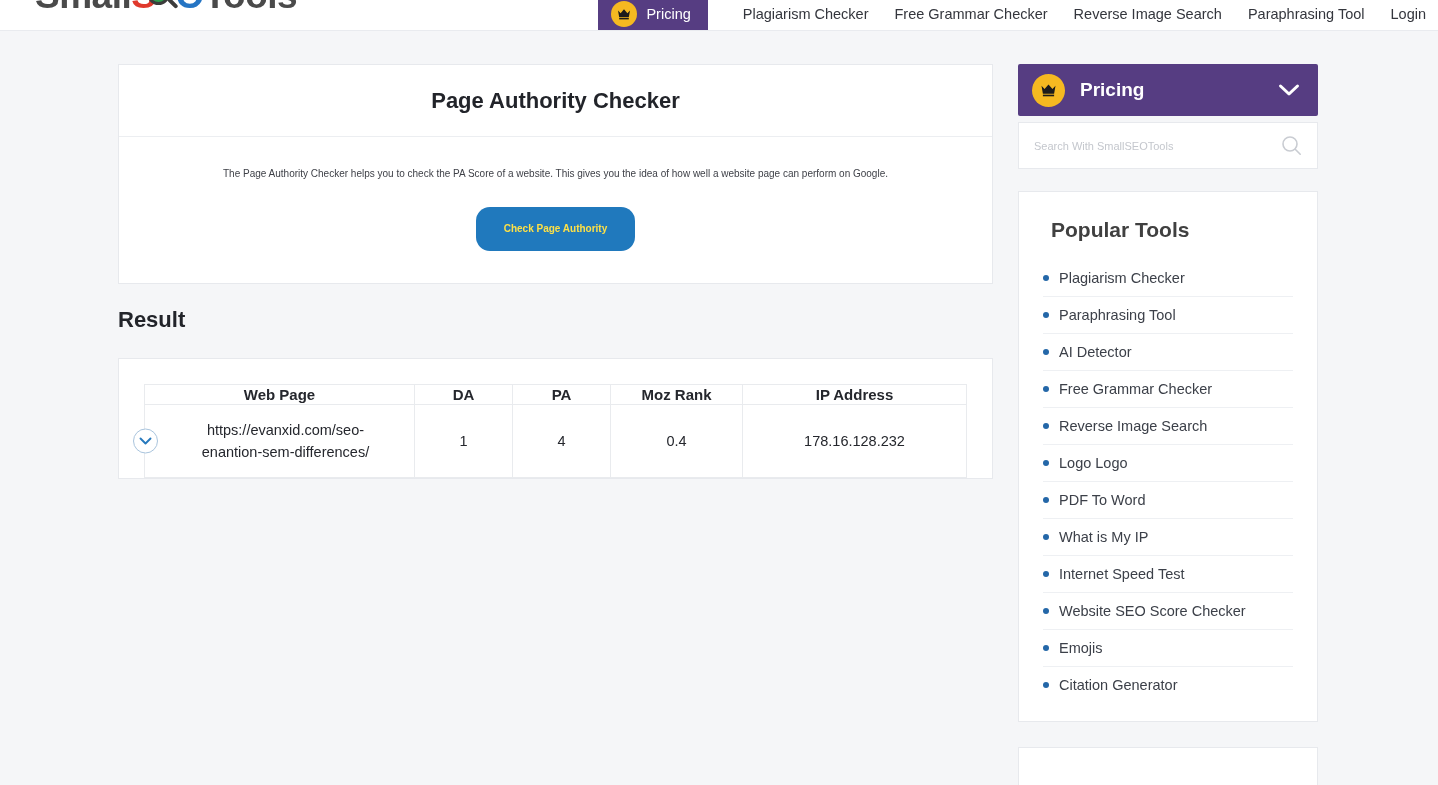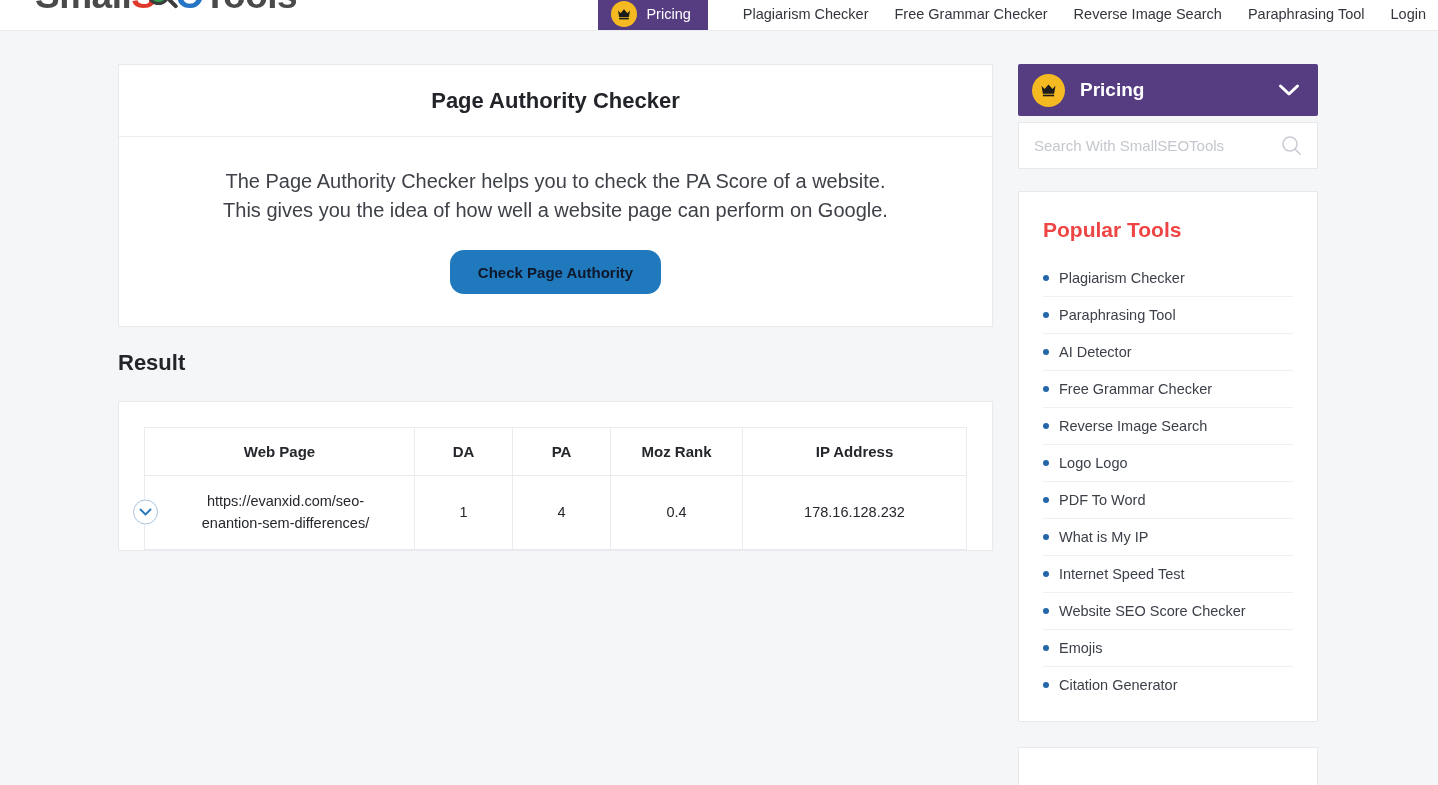--- a/index.html
+++ b/index.html
@@ -120,21 +120,21 @@
   .tool-title {
     text-align: center;
     font-size: 22px;
     font-weight: 700;
     color: #22242a;
     padding: 23px 0 22px;
     border-bottom: 1px solid #eceef1;
   }
   .tool-desc {
     text-align: center;
-    font-size: 20px;
+    font-size: 10px;
     line-height: 1.45;
     color: #3f4148;
     padding: 30px 90px 0;
   }
   .form-panel {
     margin: 26px 24px 0;
     background: #f5f6f8;
     border: 1px solid #eceef1;
     height: 257px;
     display: flex;
@@ -160,24 +160,24 @@
     color: #23252b;
     outline: none;
   }
   .check-btn-wrap {
     display: flex;
     justify-content: center;
     padding: 25px 0 32px;
   }
   .check-btn {
     background: #2079bd;
-    color: #0f172a;
+    color: #fde047;
     border: none;
     font-family: "Liberation Sans", sans-serif;
-    font-size: 15px;
+    font-size: 10px;
     font-weight: 700;
     padding: 0 28px;
     height: 44px;
     cursor: pointer;
     border-radius: 14px;
   }
 
   .result-heading {
     text-align: left;
     font-size: 22px;
@@ -198,21 +198,21 @@
     font-size: 14.5px;
   }
   table.result-table th,
   table.result-table td {
     border: 1px solid #e9ebee;
     text-align: center;
     color: #25272d;
   }
   table.result-table th {
     font-weight: 700;
-    padding: 15px 6px;
+    padding: 1px 6px;
     font-size: 15px;
   }
   table.result-table td {
     padding: 14px 6px;
     line-height: 1.55;
   }
   .col-web   { width: 270px; }
   .col-da    { width: 98px; }
   .col-pa    { width: 98px; }
   .col-moz   { width: 132px; }
@@ -266,38 +266,39 @@
     height: 47px;
     display: flex;
     align-items: center;
     padding: 0 15px;
   }
   .search-box input {
     flex: 1;
     border: none;
     outline: none;
     font-family: "Liberation Sans", sans-serif;
-    font-size: 15px;
+    font-size: 11px;
     color: #b91c1c;
     background: transparent;
   }
   .search-box input::placeholder { color: #c4c7cd; }
   .search-icon svg { display: block; }
 
   .tools-card {
     margin-top: 22px;
     background: #ffffff;
     border: 1px solid #e7e9ed;
     padding: 26px 24px 18px;
   }
   .tools-title {
     font-size: 21px;
     font-weight: 700;
-    color: #ef4444;
+    color: #404040;
     margin-bottom: 18px;
+    margin-left: 8px;
   }
   .tool-item {
     display: flex;
     align-items: center;
     gap: 10px;
     padding: 10px 0;
     border-bottom: 1px solid #eef0f3;
     font-size: 14.5px;
     color: #3c4049;
     cursor: pointer;

